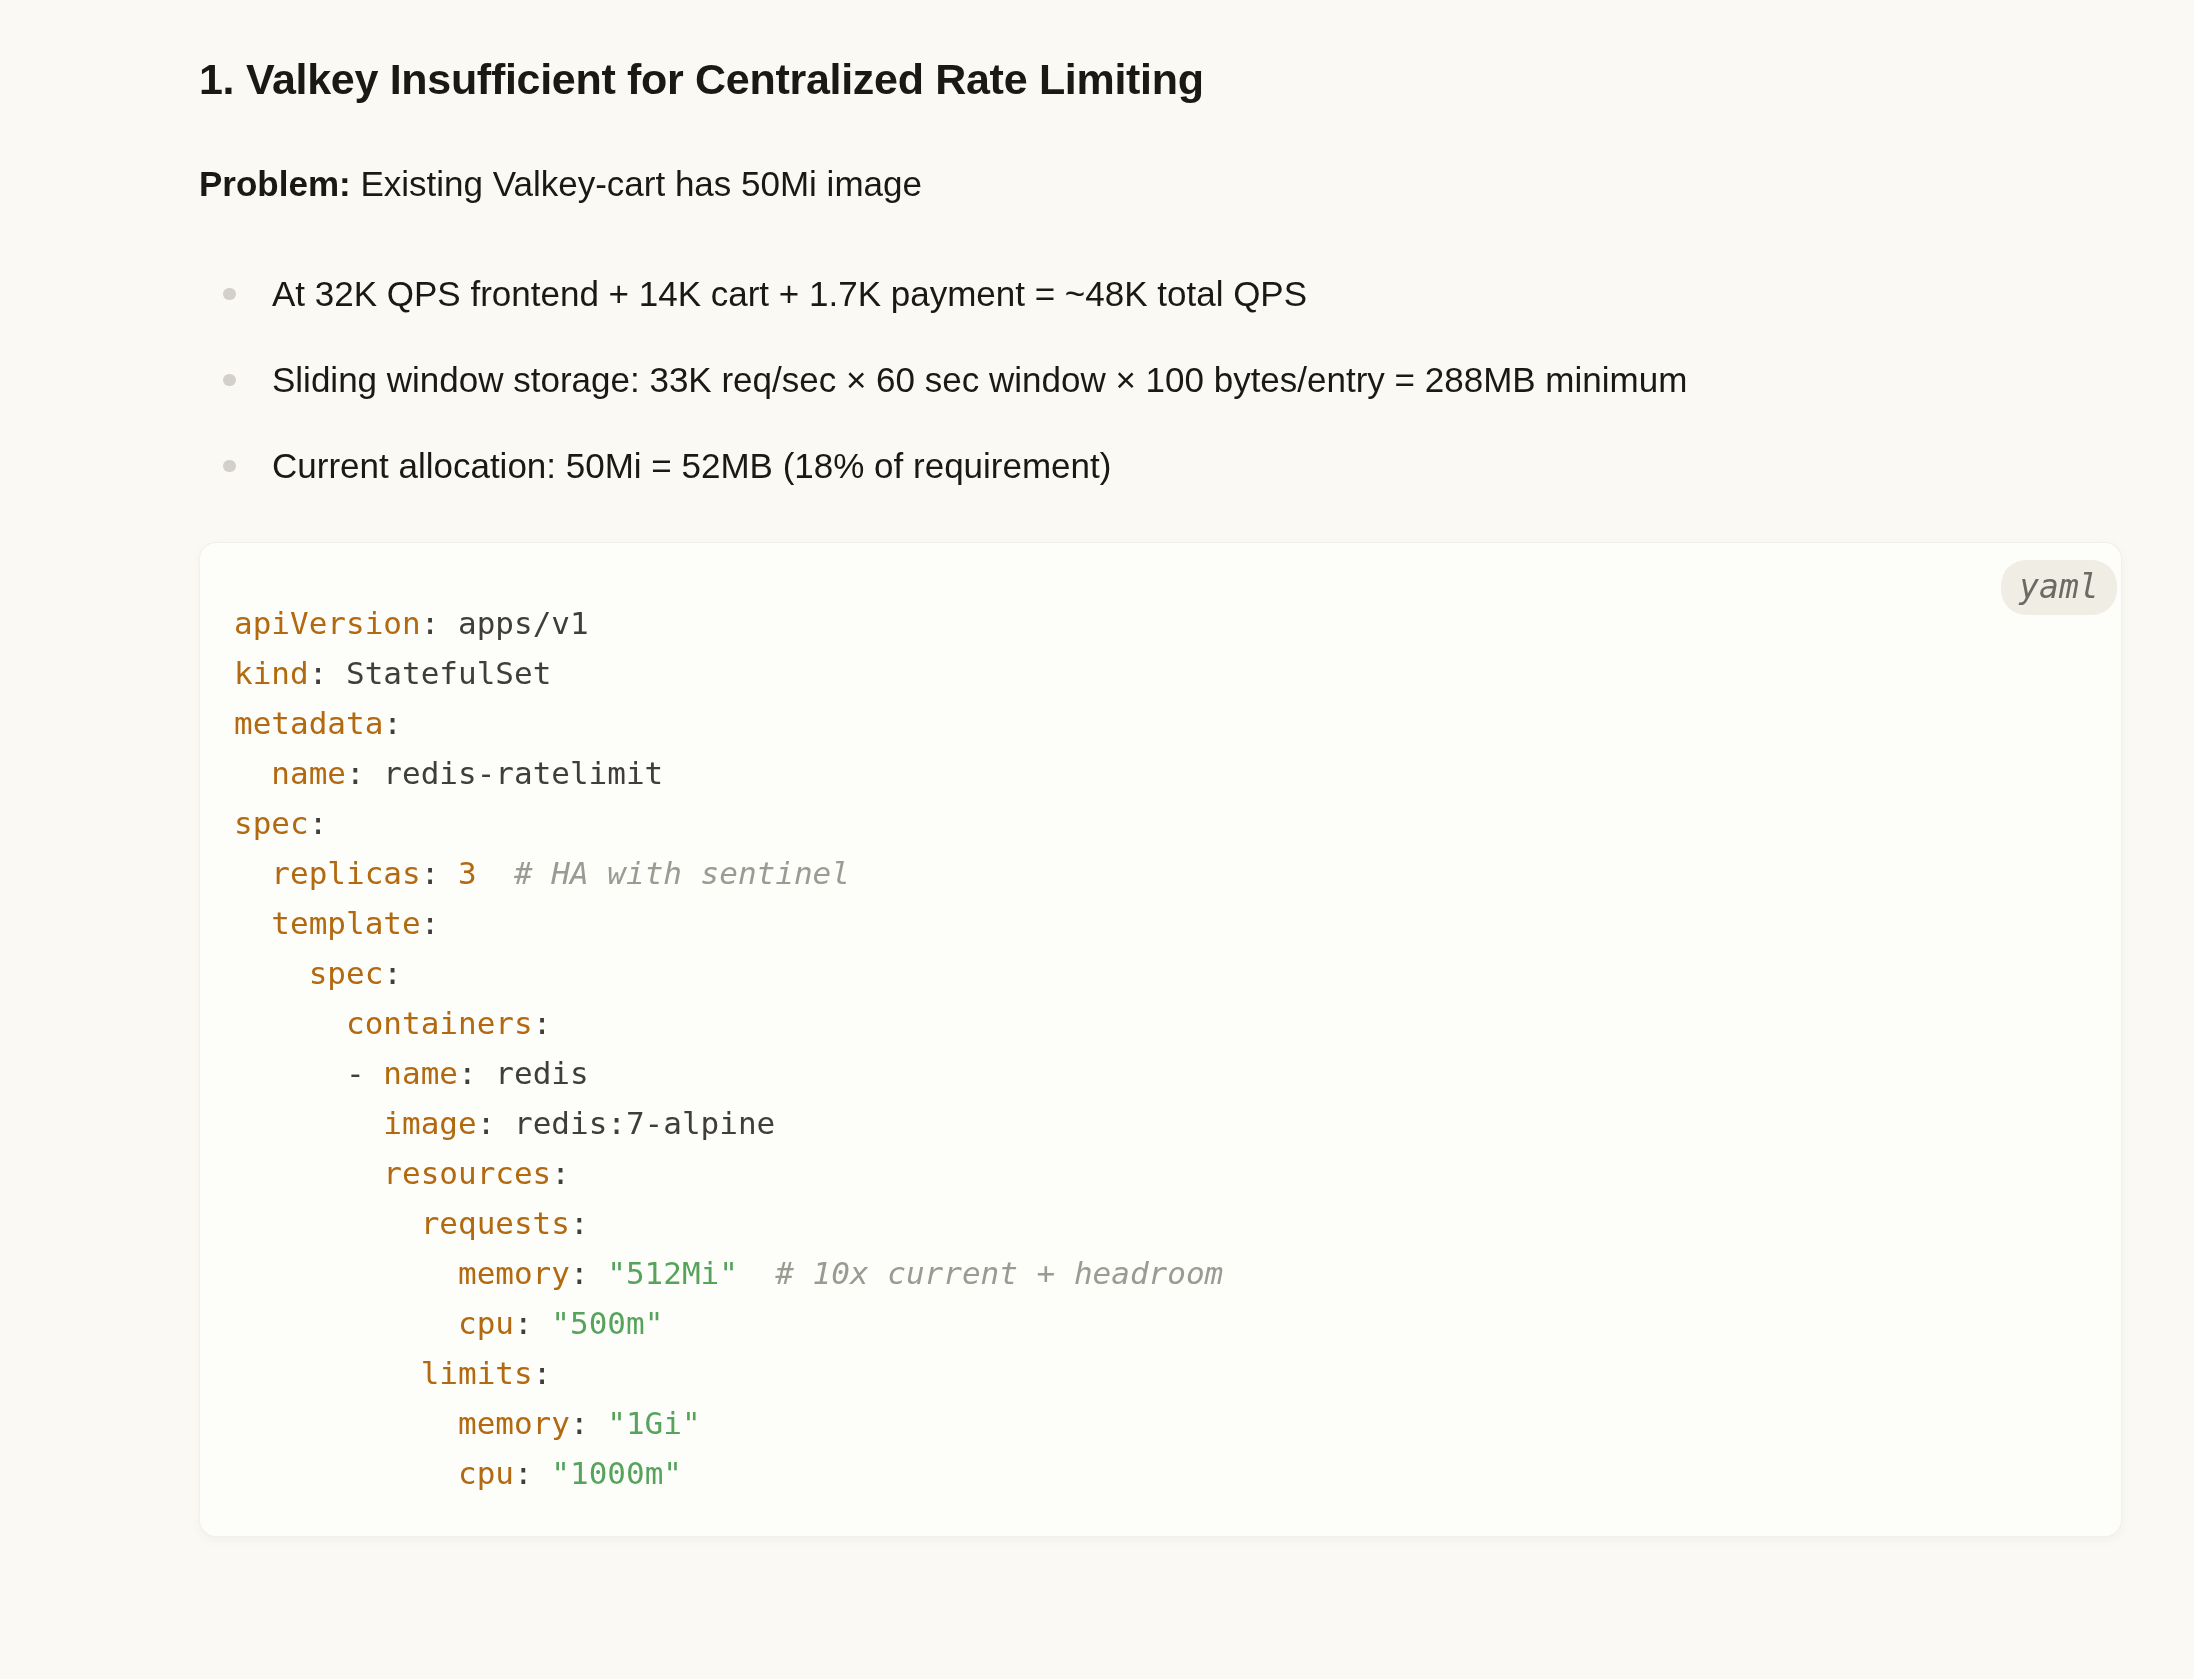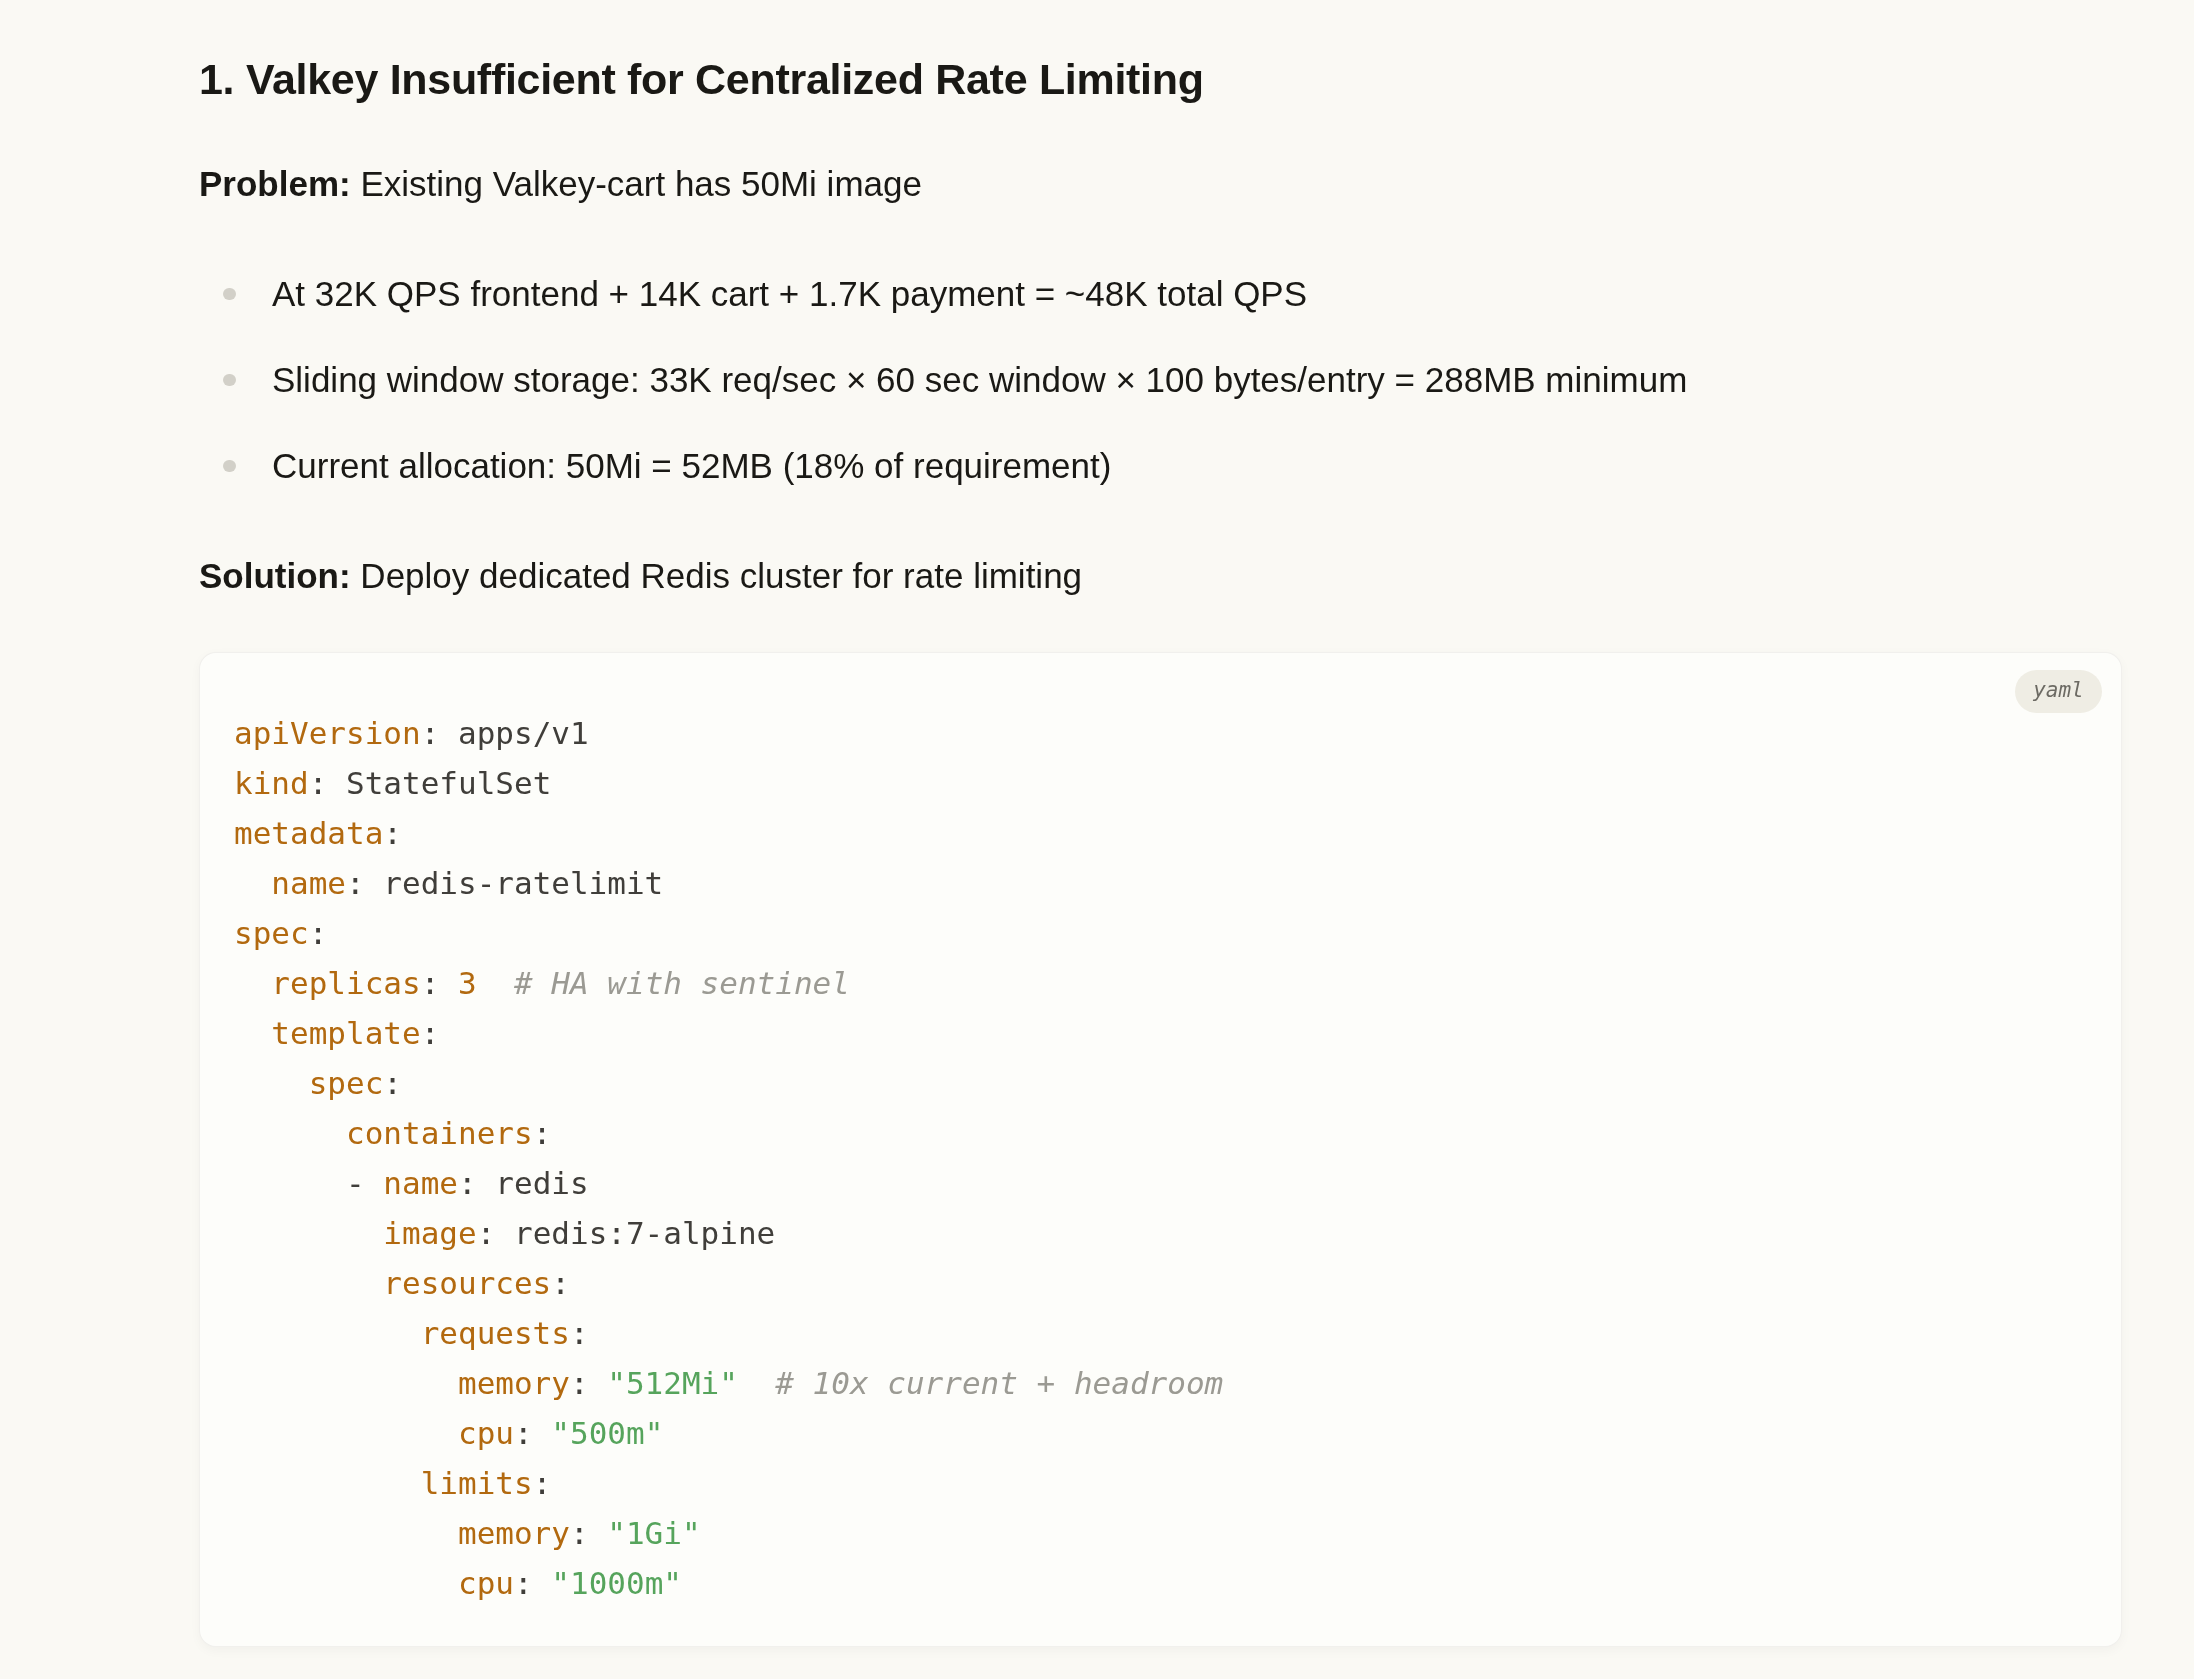--- a/index.html
+++ b/index.html
@@ -76,24 +76,24 @@
     margin-top: 53px;
     background: var(--code-bg);
     border: 1.1px solid var(--code-border);
     border-radius: 17px;
     padding: 55px 34px 38px 34px;
     box-shadow: 0 3.4px 10.3px rgba(28,27,25,0.035);
   }
   .lang-pill {
     position: absolute;
     top: 17px;
-    right: 19px;
+    right: 4px;
     font-family: "DejaVu Sans Mono", monospace;
     font-style: italic;
-    font-size: 21px;
+    font-size: 33px;
     line-height: 1;
     padding: 10.3px 18.3px 11.4px 18.3px;
     border-radius: 25px;
     background: var(--pill-bg);
     color: var(--pill-text);
   }
   pre.code {
     margin: 0;
     padding: 0;
   }
@@ -118,21 +118,20 @@
   <h2 class="heading">1. Valkey Insufficient for Centralized Rate Limiting</h2>
 
   <p class="para problem"><strong>Problem:</strong><span> Existing Valkey-cart has 50Mi image</span></p>
 
   <ul class="bullets">
     <li><span>At 32K QPS frontend + 14K cart + 1.7K payment = ~48K total QPS</span><strong></strong><span></span></li>
     <li><span>Sliding window storage: 33K req/sec × 60 sec window × 100 bytes/entry = </span><strong>288MB minimum</strong><span></span></li>
     <li><span>Current allocation: </span><strong>50Mi = 52MB</strong><span> (18% of requirement)</span></li>
   </ul>
 
-  <p class="para solution"><strong>Solution:</strong><span> Deploy dedicated Redis cluster for rate limiting</span></p>
 
   <div class="codeblock">
     <span class="lang-pill">yaml</span>
     <pre class="code"><code id="code-root"><div class="line"><span class="tok-key">apiVersion</span><span class="tok-punc">:</span><span class="tok-plain"> apps/v1</span></div><div class="line"><span class="tok-key">kind</span><span class="tok-punc">:</span><span class="tok-plain"> StatefulSet</span></div><div class="line"><span class="tok-key">metadata</span><span class="tok-punc">:</span></div><div class="line"><span class="tok-plain">  </span><span class="tok-key">name</span><span class="tok-punc">:</span><span class="tok-plain"> redis-ratelimit</span></div><div class="line"><span class="tok-key">spec</span><span class="tok-punc">:</span></div><div class="line"><span class="tok-plain">  </span><span class="tok-key">replicas</span><span class="tok-punc">:</span><span class="tok-plain"> </span><span class="tok-num">3</span><span class="tok-comment">  # HA with sentinel</span></div><div class="line"><span class="tok-plain">  </span><span class="tok-key">template</span><span class="tok-punc">:</span></div><div class="line"><span class="tok-plain">    </span><span class="tok-key">spec</span><span class="tok-punc">:</span></div><div class="line"><span class="tok-plain">      </span><span class="tok-key">containers</span><span class="tok-punc">:</span></div><div class="line"><span class="tok-plain">      </span><span class="tok-punc">- </span><span class="tok-key">name</span><span class="tok-punc">:</span><span class="tok-plain"> redis</span></div><div class="line"><span class="tok-plain">        </span><span class="tok-key">image</span><span class="tok-punc">:</span><span class="tok-plain"> redis:7-alpine</span></div><div class="line"><span class="tok-plain">        </span><span class="tok-key">resources</span><span class="tok-punc">:</span></div><div class="line"><span class="tok-plain">          </span><span class="tok-key">requests</span><span class="tok-punc">:</span></div><div class="line"><span class="tok-plain">            </span><span class="tok-key">memory</span><span class="tok-punc">:</span><span class="tok-plain"> </span><span class="tok-str">"512Mi"</span><span class="tok-comment">  # 10x current + headroom</span></div><div class="line"><span class="tok-plain">            </span><span class="tok-key">cpu</span><span class="tok-punc">:</span><span class="tok-plain"> </span><span class="tok-str">"500m"</span></div><div class="line"><span class="tok-plain">          </span><span class="tok-key">limits</span><span class="tok-punc">:</span></div><div class="line"><span class="tok-plain">            </span><span class="tok-key">memory</span><span class="tok-punc">:</span><span class="tok-plain"> </span><span class="tok-str">"1Gi"</span></div><div class="line"><span class="tok-plain">            </span><span class="tok-key">cpu</span><span class="tok-punc">:</span><span class="tok-plain"> </span><span class="tok-str">"1000m"</span></div></code></pre>
   </div>
 
 </main>
 
 
 </body></html>

